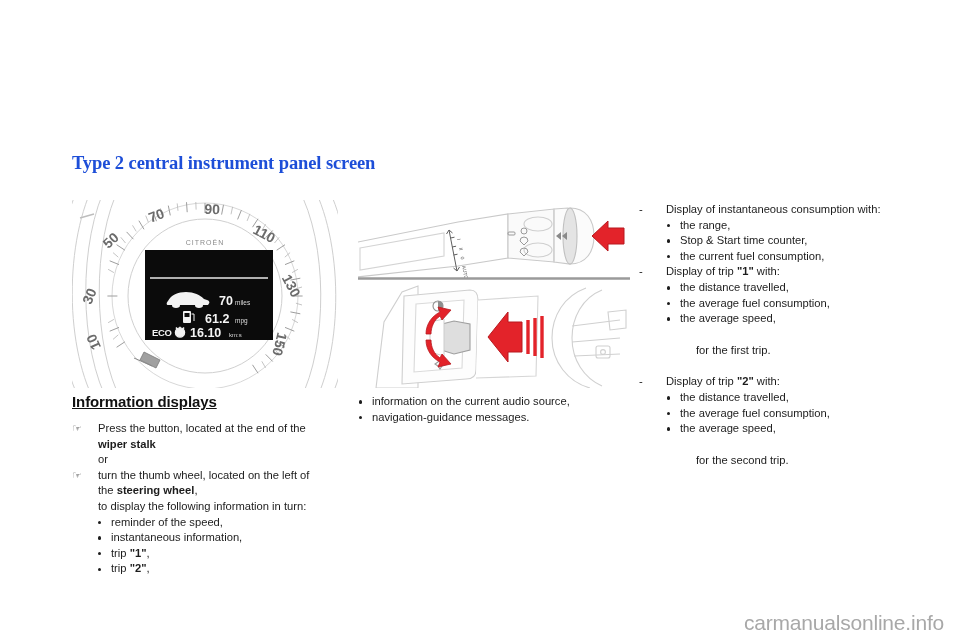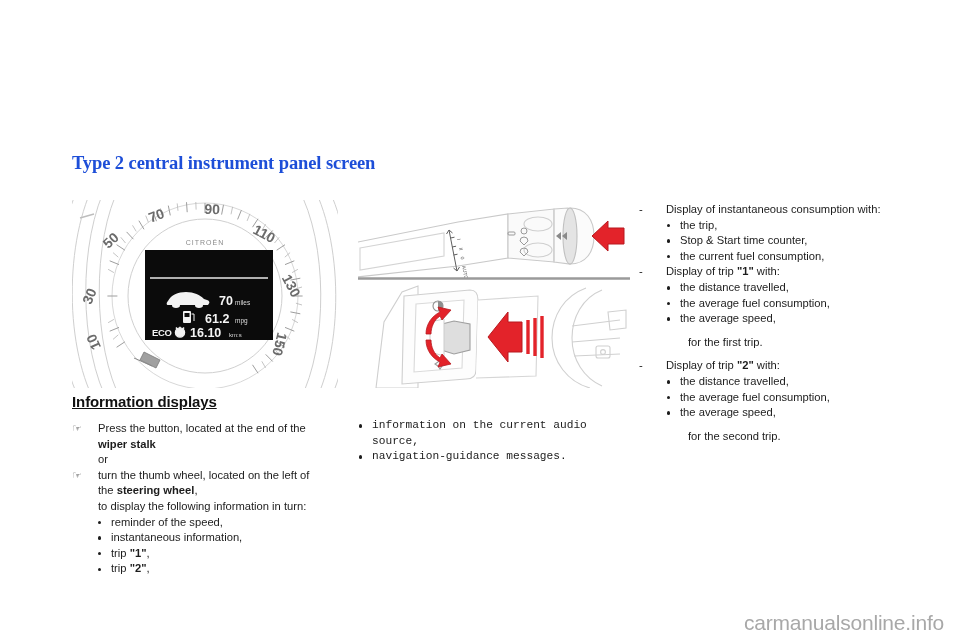--- a/index.html
+++ b/index.html
@@ -147,21 +147,21 @@
     position: absolute;
     left: 29px;
     top: 6.2px;
     width: 3.4px;
     height: 3.4px;
     border-radius: 50%;
     background: #1c1c1c;
   }
   .sub-plain {
     padding-left: 42px;
-    margin: 8px;
+    margin: 16px;
   }
 
   b, .b { font-weight: bold; }
 
   
   .watermark {
     position: absolute;
     right: 16px;
     bottom: 5px;
     font-size: 21px;
@@ -440,21 +440,21 @@
         <span class="dot"></span>
         <span>trip </span><span class="b">"1"</span><span>,</span>
       </div>
       <div class="dot-item">
         <span class="dot"></span>
         <span>trip </span><span class="b">"2"</span><span>,</span>
       </div>
     </div>
   </div>
 
-  <div class="col col-mid" style="top:418px;font-family:Liberation Mono, monospace;">
+  <div class="col col-mid" style="top:394px;">
     <div class="body-text">
       <div class="dot-item-mid">
         <span class="dot"></span>
         <span>information on the current audio source,</span>
       </div>
       <div class="dot-item-mid">
         <span class="dot"></span>
         <span>navigation-guidance messages.</span>
       </div>
     </div>
@@ -462,21 +462,21 @@
 
   <div class="col col-right" style="top:202px;">
     <div class="body-text">
 
       <div class="dash-item">
         <span class="dash">-</span>
         <span>Display of instantaneous consumption with:</span><span class="b"></span><span></span>
       </div>
       <div class="sub-dot-item">
         <span class="dot"></span>
-        <span>the trip,</span>
+        <span>the range,</span>
       </div>
       <div class="sub-dot-item">
         <span class="dot"></span>
         <span>Stop &amp; Start time counter,</span>
       </div>
       <div class="sub-dot-item">
         <span class="dot"></span>
         <span>the current fuel consumption,</span>
       </div>
 

